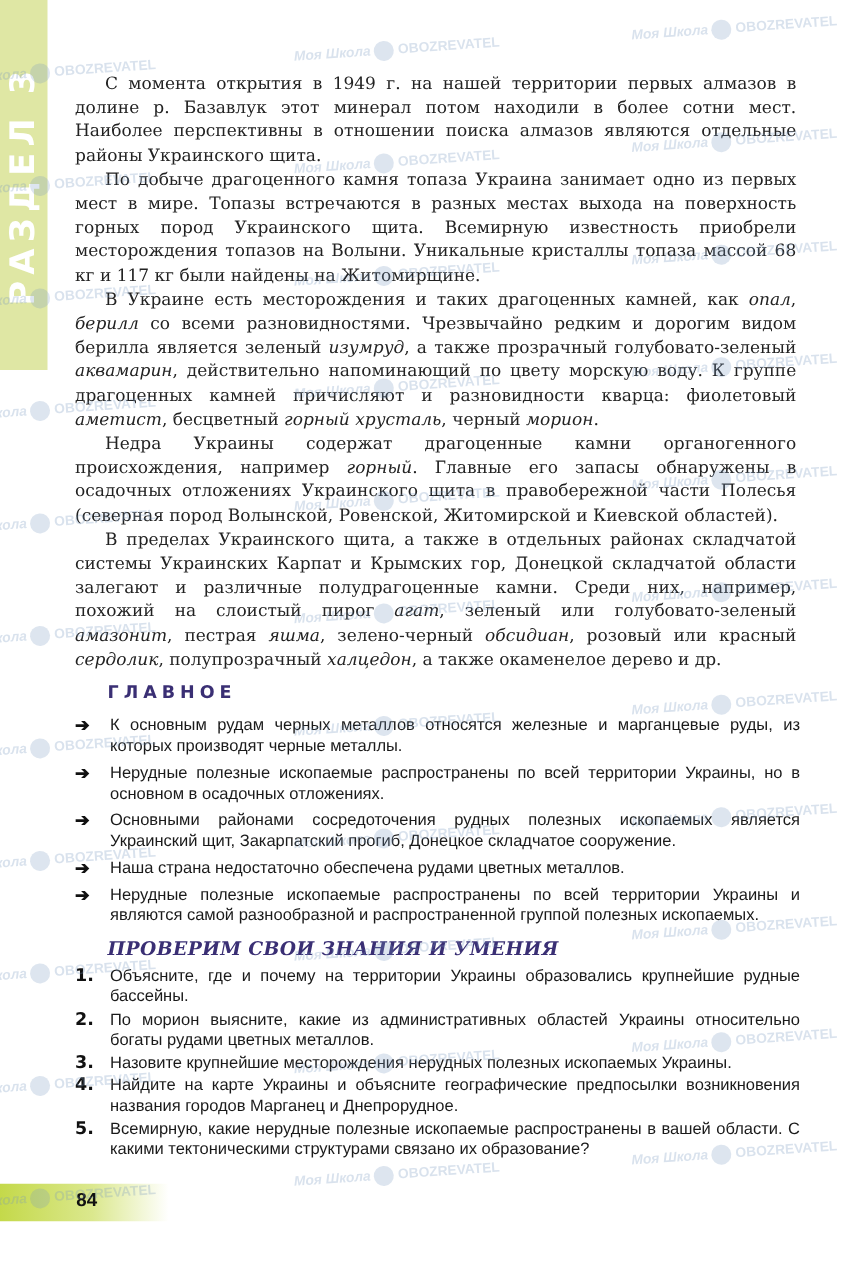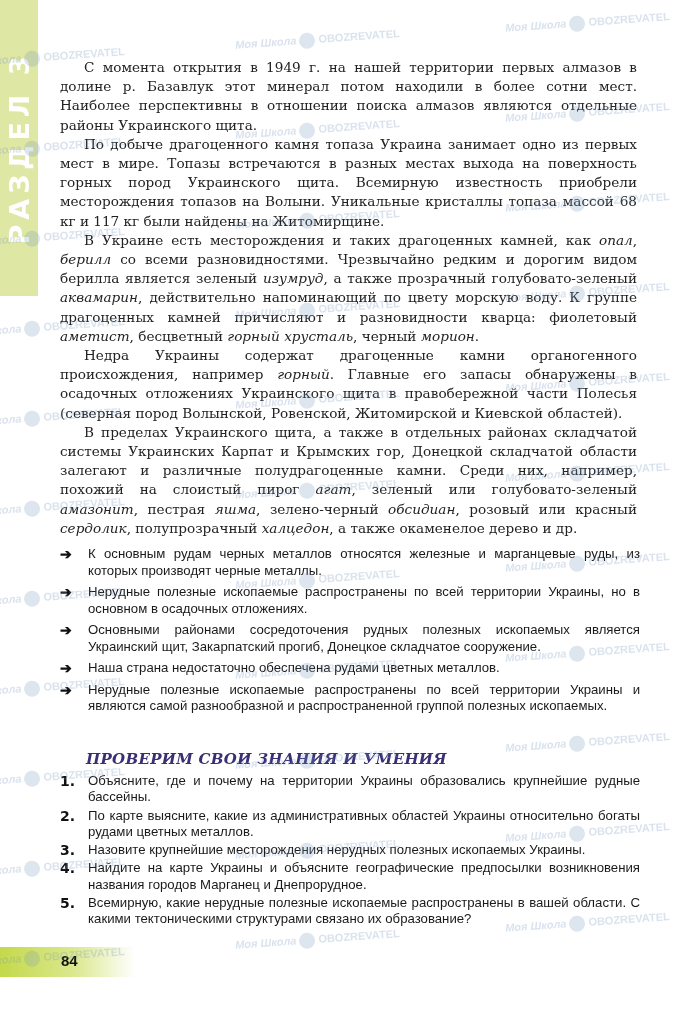--- a/index.html
+++ b/index.html
@@ -88,34 +88,35 @@
 
 <div class="body-text">
   <p><span>С момента открытия в 1949 г. на нашей территории первых алмазов в долине р. Базавлук этот минерал потом находили в более сотни мест. Наиболее перспективны в отношении поиска алмазов являются отдельные районы Украинского щита.</span></p>
   <p><span>По добыче драгоценного камня топаза Украина занимает одно из первых мест в мире. Топазы встречаются в разных местах выхода на поверхность горных пород Украинского щита. Всемирную известность приобрели месторождения топазов на Волыни. Уникальные кристаллы топаза массой 68 кг и 117 кг были найдены на Житомирщине.</span></p>
   <p><span>В Украине есть месторождения и таких драгоценных камней, как </span><em>опал</em><span>, </span><em>берилл</em><span> со всеми разновидностями. Чрезвычайно редким и дорогим видом берилла является зеленый </span><em>изумруд</em><span>, а также прозрачный голубовато-зеленый </span><em>аквамарин</em><span>, действительно напоминающий по цвету морскую воду. К группе драгоценных камней причисляют и разновидности кварца: фиолетовый </span><em>аметист</em><span>, бесцветный </span><em>горный хрусталь</em><span>, черный </span><em>морион</em><span>.</span></p>
   <p><span>Недра Украины содержат драгоценные камни органогенного происхождения, например </span><em>горный</em><span>. Главные его запасы обнаружены в осадочных отложениях Украинского щита в правобережной части Полесья (северная пород Волынской, Ровенской, Житомирской и Киевской областей).</span></p>
   <p><span>В пределах Украинского щита, а также в отдельных районах складчатой системы Украинских Карпат и Крымских гор, Донецкой складчатой области залегают и различные полудрагоценные камни. Среди них, например, похожий на слоистый пирог </span><em>агат</em><span>, зеленый или голубовато-зеленый </span><em>амазонит</em><span>, пестрая </span><em>яшма</em><span>, зелено-черный </span><em>обсидиан</em><span>, розовый или красный </span><em>сердолик</em><span>, полупрозрачный </span><em>халцедон</em><span>, а также окаменелое дерево и др.</span></p>
 </div>
 
 <div class="section-main">
+  <div class="main-title">ГЛАВНОЕ</div>
   <ul class="bullet-list">
     <li><span class="arrow-icon">➔</span><span>К основным рудам черных металлов относятся железные и марганцевые руды, из которых производят черные металлы.</span></li>
     <li><span class="arrow-icon">➔</span><span>Нерудные полезные ископаемые распространены по всей территории Украины, но в основном в осадочных отложениях.</span></li>
     <li><span class="arrow-icon">➔</span><span>Основными районами сосредоточения рудных полезных ископаемых является Украинский щит, Закарпатский прогиб, Донецкое складчатое сооружение.</span></li>
     <li><span class="arrow-icon">➔</span><span>Наша страна недостаточно обеспечена рудами цветных металлов.</span></li>
     <li><span class="arrow-icon">➔</span><span>Нерудные полезные ископаемые распространены по всей территории Украины и являются самой разнообразной и распространенной группой полезных ископаемых.</span></li>
   </ul>
 </div>
 
 <div class="section-check">
   <div class="check-title">ПРОВЕРИМ СВОИ ЗНАНИЯ И УМЕНИЯ</div>
   <ol class="num-list">
     <li><span class="num-marker">1.</span><span>Объясните, где и почему на территории Украины образовались крупнейшие рудные бассейны.</span></li>
-    <li><span class="num-marker">2.</span><span>По карте выясните, какие из административных областей Украины относительно богаты рудами цветных металлов.</span></li>
+    <li><span class="num-marker">2.</span><span>По морион выясните, какие из административных областей Украины относительно богаты рудами цветных металлов.</span></li>
     <li><span class="num-marker">3.</span><span>Назовите крупнейшие месторождения нерудных полезных ископаемых Украины.</span></li>
     <li><span class="num-marker">4.</span><span>Найдите на карте Украины и объясните географические предпосылки возникновения названия городов Марганец и Днепрорудное.</span></li>
     <li><span class="num-marker">5.</span><span>Всемирную, какие нерудные полезные ископаемые распространены в вашей области. С какими тектоническими структурами связано их образование?</span></li>
   </ol>
 </div>
 
 <div class="page-num-bar"></div>
 <div class="page-num">84</div>
 
 <div id="wm-layer">

